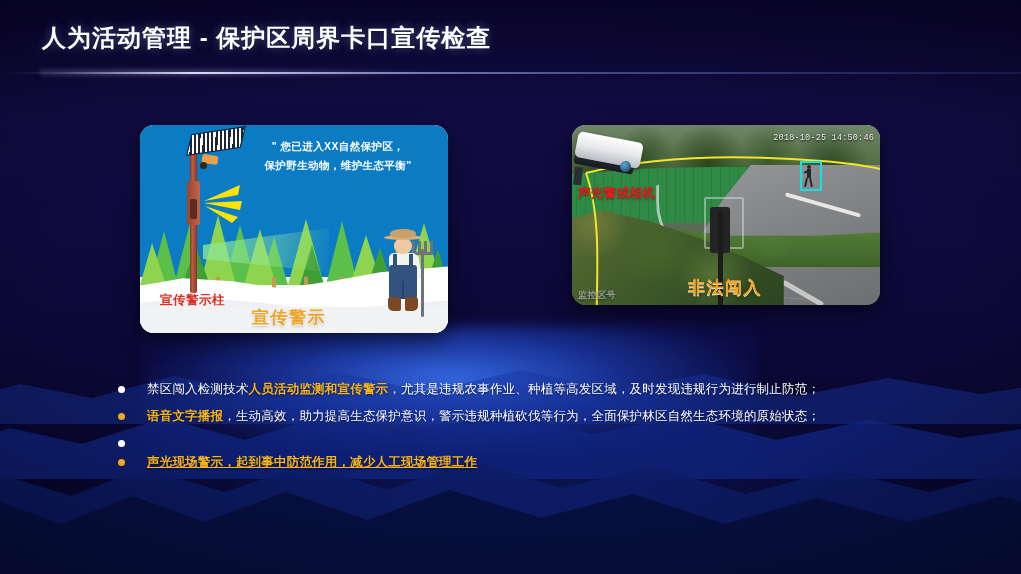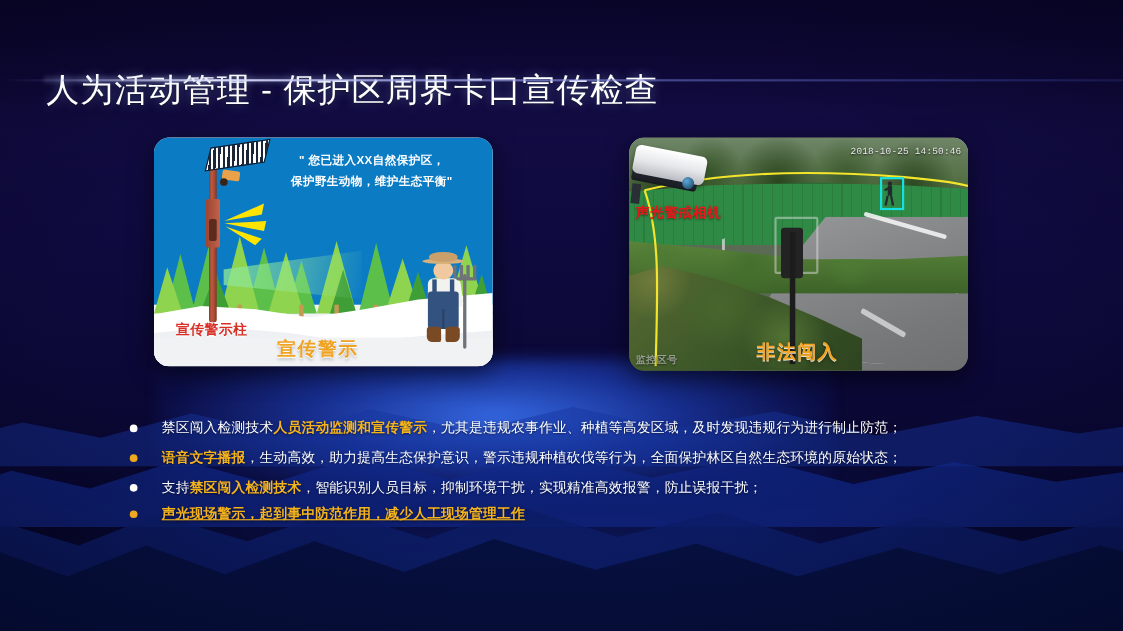--- a/index.html
+++ b/index.html
@@ -39,25 +39,24 @@
   }
   .bg-topfade {
     position:absolute; left:0; right:0; top:0; height:120px;
     background: linear-gradient(180deg, rgba(10,5,45,.95) 0%, rgba(10,5,45,0) 100%);
   }
 
   
   .title-block { position:absolute; left:0; top:0; width:1021px; height:78px; }
   .page-title {
     position:absolute; left:42px; top:22px;
-    font-size: 30px; font-weight: normal; color:#ffffff;
+    font-size: 24px; font-weight: bold; color:#ffffff;
     letter-spacing: 1px;
     text-shadow: 0 0 10px rgba(150,180,255,.45), 0 1px 2px rgba(0,0,0,.6);
     white-space: nowrap;
-    margin-top: 40px;
   }
   .title-rule {
     position:absolute; left:0; top:72px; width:1021px; height:2px;
     background: linear-gradient(90deg,
       rgba(120,120,220,0) 0%,
       rgba(150,150,230,0.15) 5%,
       rgba(225,228,255,0.95) 19%,
       rgba(175,182,245,0.75) 34%,
       rgba(108,116,205,0.55) 60%,
       rgba(70,78,175,0.40) 85%,
@@ -68,21 +67,21 @@
     background: radial-gradient(ellipse at 30% 50%, rgba(190,200,255,.35) 0%, rgba(120,130,230,0) 72%);
     filter: blur(2px);
   }
 
   
   .card {
     position:absolute; border-radius:14px; overflow:hidden;
     box-shadow: 0 6px 22px rgba(0,0,0,.55);
   }
   #card-left  { left:140px; top:125px; width:308px; height:208px; background:#f1f2f4; }
-  #card-right { left:572px; top:125px; width:308px; height:212px; background:#2b2b2b; }
+  #card-right { left:572px; top:125px; width:308px; height:180px; background:#2b2b2b; }
 
   
   .illus { position:absolute; inset:0; overflow:hidden; }
   .ill-sky { position:absolute; left:0; top:0; right:0; height:152px; background:#0b7cc4; }
   .ill-snowfar {
     position:absolute; left:0; right:0; bottom:0; height:74px;
     background:#ffffff;
     clip-path: polygon(0 36%, 14% 26%, 30% 30%, 46% 40%, 62% 30%, 78% 18%, 100% 10%, 100% 100%, 0 100%);
   }
   .ill-snownear {
@@ -457,21 +456,20 @@
       <div class="bullet-row">
         <span class="bullet-dot dot-w"></span>
         <div class="bullet-text"><span>禁区闯入检测技术</span><span class="hl">人员活动监测和宣传警示</span><span>，尤其是违规农事作业、种植等高发区域，及时发现违规行为进行制止防范；</span></div>
       </div>
       <div class="bullet-row">
         <span class="bullet-dot dot-y"></span>
         <div class="bullet-text"><span class="hl">语音文字播报</span><span>，生动高效，助力提高生态保护意识，警示违规种植砍伐等行为，全面保护林区自然生态环境的原始状态；</span></div>
       </div>
       <div class="bullet-row">
         <span class="bullet-dot dot-w"></span>
-        <div class="bullet-text"><span>支持</span><span class="hl">禁区闯入检测技术</span><span>，智能识别人员目标，抑制环境干扰，实现精准高效报警，防止误报干扰；</span></div>
       </div>
       <div class="bullet-row">
         <span class="bullet-dot dot-y"></span>
         <div class="bullet-text"><span class="all-hl">声光现场警示，起到事中防范作用，减少人工现场管理工作</span></div>
       </div>
     </div>
 
 </div>
 
 </body></html>

